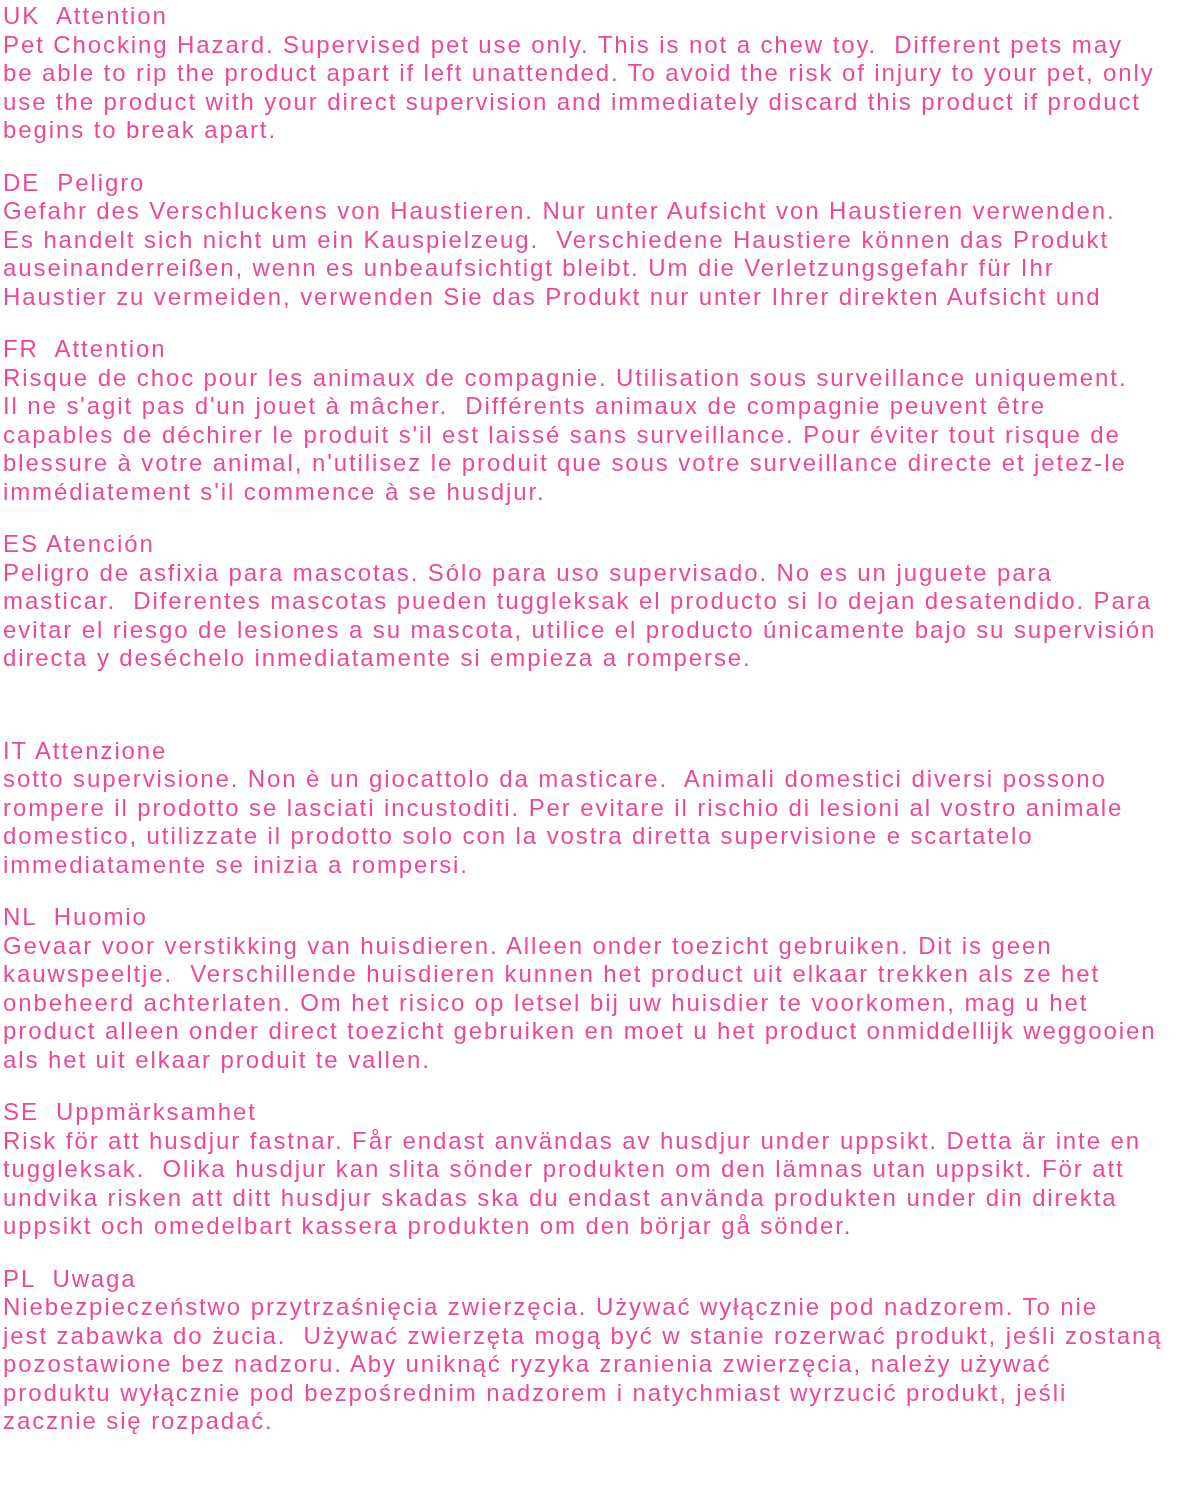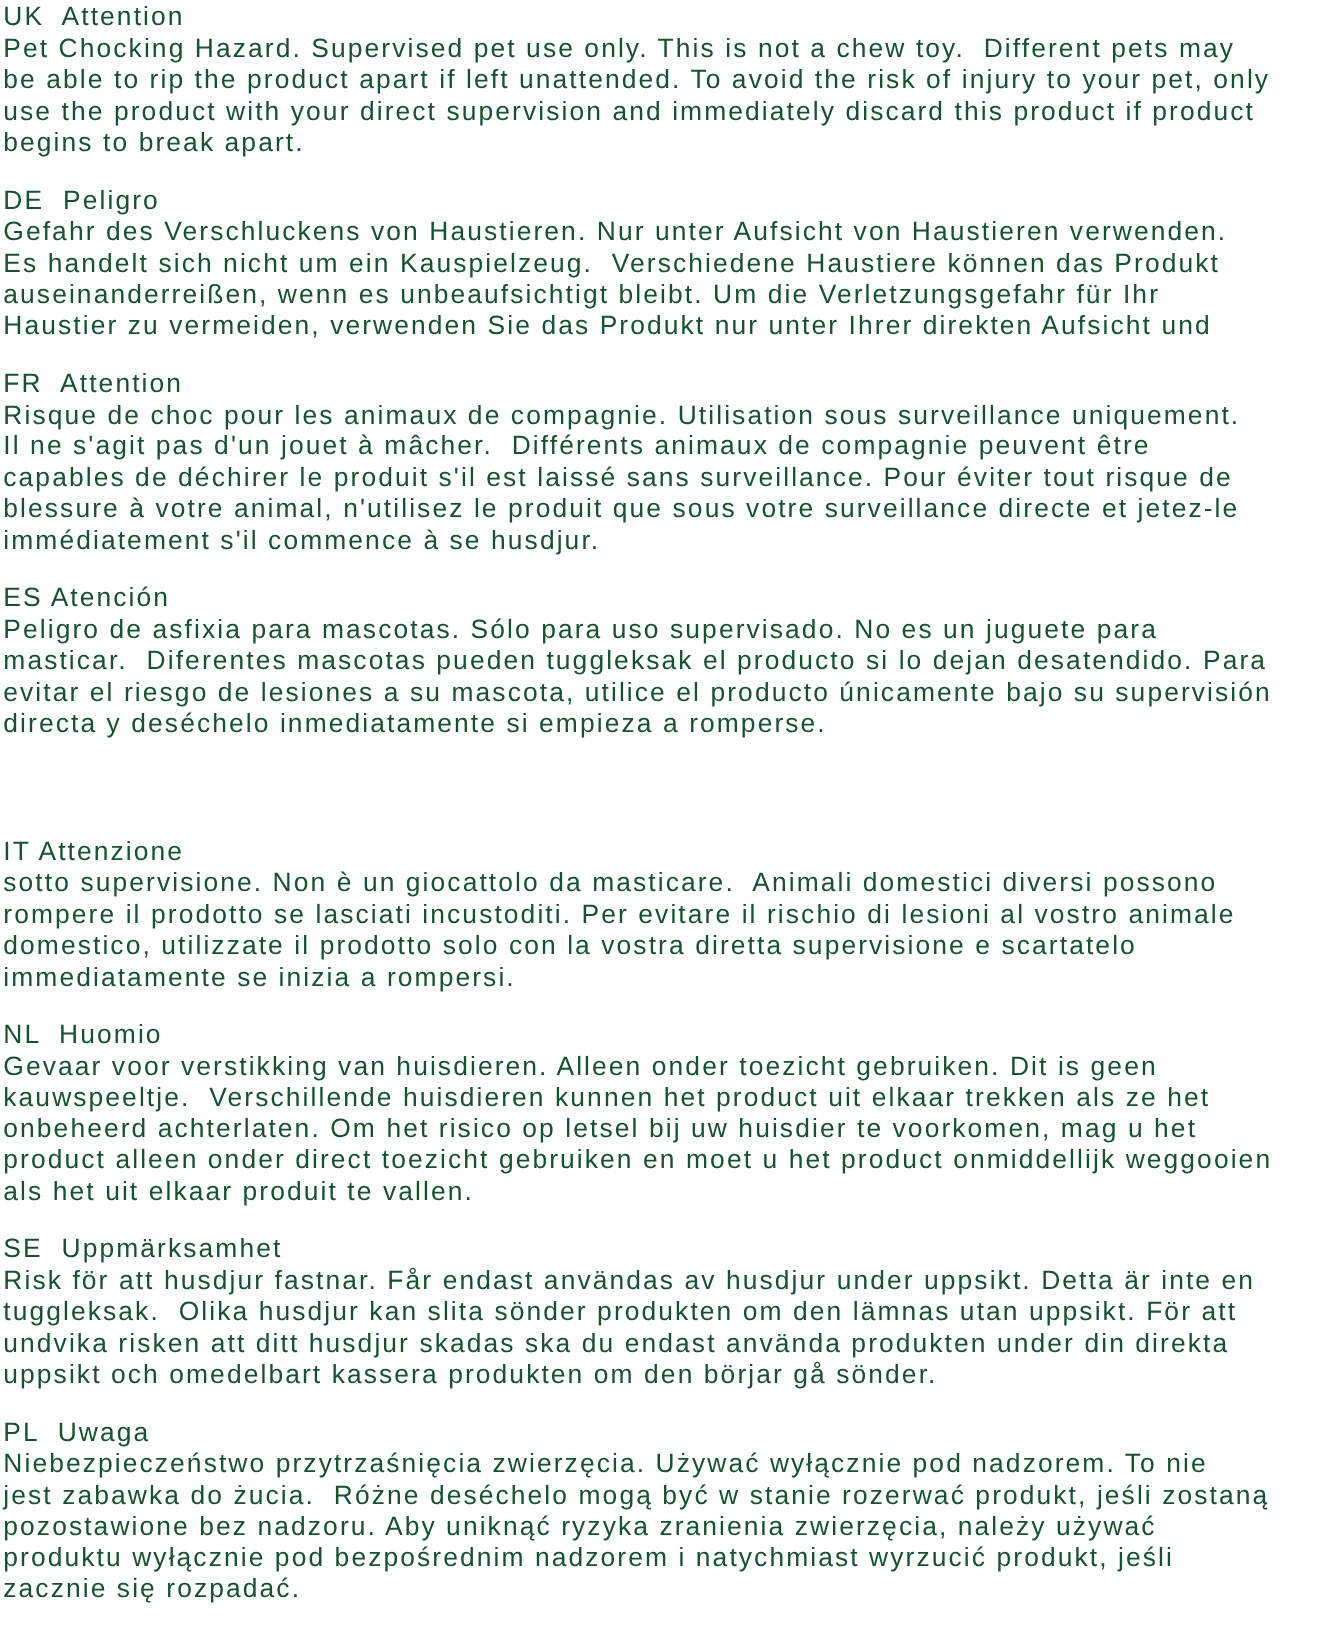--- a/index.html
+++ b/index.html
@@ -8,27 +8,27 @@
     background: #ffffff;
   }
   .page {
     width: 1197px;
     height: 1500px;
     background: #ffffff;
     box-sizing: border-box;
     padding: 2px 4px 0 3px;
     overflow: hidden;
     font-family: "Liberation Sans", sans-serif;
-    color: #14532d;
+    color: #ec4899;
   }
   .warning-section {
     margin: 0 0 24px 0;
   }
   .warning-section.gap-large {
-    margin-top: 88px;
+    margin-top: 64px;
   }
   .section-heading,
   .text-line {
     font-size: 24px;
     line-height: 28.5px;
     letter-spacing: 1.9px;
     white-space: pre-wrap;
     font-weight: 400;
   }
 </style>
@@ -91,19 +91,19 @@
     <div class="section-heading">SE  Uppmärksamhet</div>
     <div class="text-line">Risk för att husdjur fastnar. Får endast användas av husdjur under uppsikt. Detta är inte en</div>
     <div class="text-line">tuggleksak.  Olika husdjur kan slita sönder produkten om den lämnas utan uppsikt. För att</div>
     <div class="text-line">undvika risken att ditt husdjur skadas ska du endast använda produkten under din direkta</div>
     <div class="text-line">uppsikt och omedelbart kassera produkten om den börjar gå sönder.</div>
   </section>
 
   <section class="warning-section">
     <div class="section-heading">PL  Uwaga</div>
     <div class="text-line">Niebezpieczeństwo przytrzaśnięcia zwierzęcia. Używać wyłącznie pod nadzorem. To nie</div>
-    <div class="text-line">jest zabawka do żucia.  Różne deséchelo mogą być w stanie rozerwać produkt, jeśli zostaną</div>
+    <div class="text-line">jest zabawka do żucia.  Używać zwierzęta mogą być w stanie rozerwać produkt, jeśli zostaną</div>
     <div class="text-line">pozostawione bez nadzoru. Aby uniknąć ryzyka zranienia zwierzęcia, należy używać</div>
     <div class="text-line">produktu wyłącznie pod bezpośrednim nadzorem i natychmiast wyrzucić produkt, jeśli</div>
     <div class="text-line">zacznie się rozpadać.</div>
   </section>
 
 </div>
 
 </body></html>

